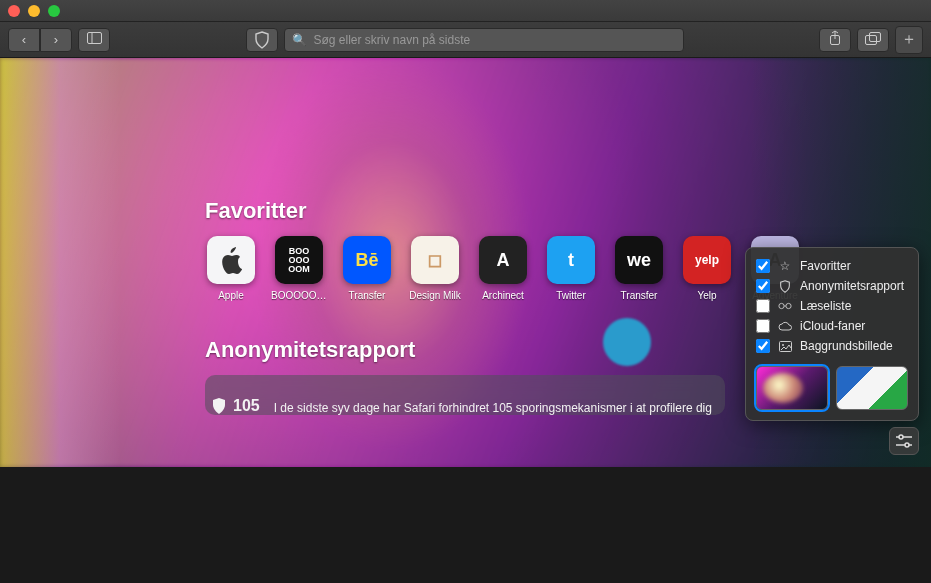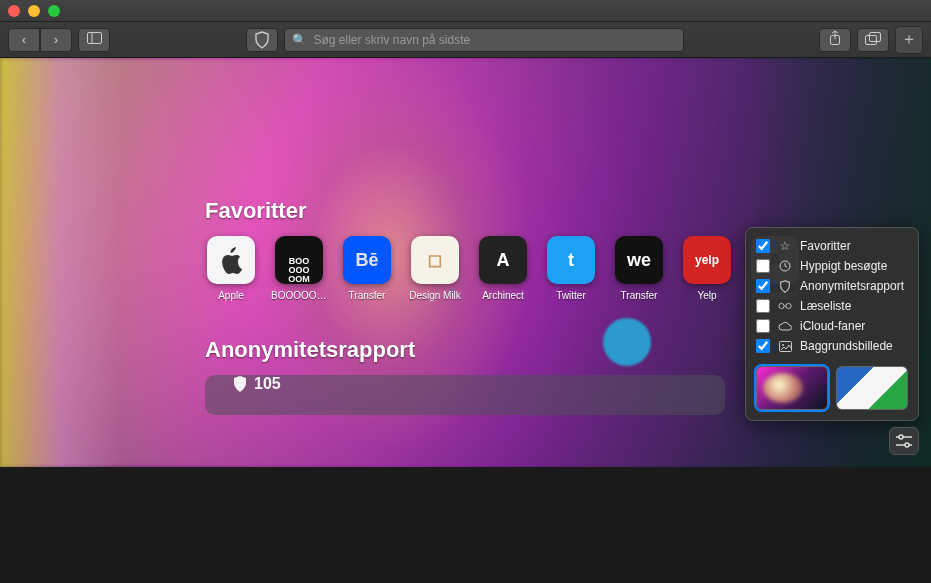--- a/index.html
+++ b/index.html
@@ -34,21 +34,21 @@
 .blob { position: absolute; right: 280px; top: 260px; width: 48px; height: 48px; background: #2a9bcc; border-radius: 50%; filter: blur(1px); }
 
 .main { position: absolute; left: 205px; top: 140px; color: #fff; }
 .sec-title { font-size: 22px; font-weight: 600; text-shadow: 0 1px 2px rgba(0,0,0,0.5); margin-bottom: 12px; }
 .fav-row { display: flex; gap: 16px; }
 .fav { display: flex; flex-direction: column; align-items: center; width: 52px; }
 .fav-icon { width: 48px; height: 48px; border-radius: 10px; display: flex; align-items: center; justify-content: center; font-weight: 700; font-size: 18px; color: #fff; box-shadow: 0 2px 6px rgba(0,0,0,0.4); margin-bottom: 6px; }
 .fav-label { font-size: 10px; color: #fff; text-shadow: 0 1px 1px rgba(0,0,0,0.6); text-align: center; white-space: nowrap; overflow: hidden; text-overflow: ellipsis; width: 56px; }
 
 .sec2 { margin-top: 36px; }
-.priv-bar { margin-top: 10px; width: 520px; height: 40px; background: rgba(80,80,90,0.55); backdrop-filter: blur(8px); border-radius: 10px; display: flex; align-items: flex-start; padding: 0 27px; gap: 14px; color: #f2f2f2; font-size: 12px; }
+.priv-bar { margin-top: 10px; width: 520px; height: 40px; background: rgba(80,80,90,0.55); backdrop-filter: blur(8px); border-radius: 10px; display: flex; align-items: flex-end; padding: 0 6px; gap: 14px; color: #f2f2f2; font-size: 12px; }
 .priv-count { display: flex; align-items: center; gap: 6px; font-size: 16px; font-weight: 600; }
 .shield { width: 16px; height: 18px; }
 
 
 .panel { position: absolute; right: 12px; bottom: 46px; width: 174px; background: rgba(48,48,48,0.95); border: 1px solid #555; border-radius: 8px; padding: 8px 10px 10px; box-shadow: 0 4px 20px rgba(0,0,0,0.5); color: #eee; font-size: 12px; }
 .panel-row { display: flex; align-items: center; gap: 8px; padding: 3px 0; }
 .panel-row input[type=checkbox]{ accent-color:#0a84ff; width:14px; height:14px; }
 .panel-icon { width: 14px; display: inline-flex; justify-content: center; color:#ccc; font-size:12px; }
 .thumbs { display: flex; gap: 8px; margin-top: 10px; }
 .thumb { width: 72px; height: 44px; border-radius: 6px; border: 1px solid #666; }
@@ -132,29 +132,29 @@
     <div class="fav-row" id="fav-row">
         <div class="fav">
           <div class="fav-icon" style="background: rgb(245, 245, 247); color: rgb(51, 51, 51);">
             <svg width="26" height="30" viewBox="0 0 26 30">
               <path fill="#333" d="M20 16c0-3 2-4 2-4-1-2-3-2-4-2-2 0-3 1-4 1s-2-1-4-1c-2 0-4 1-5 3-2 4 0 10 2 13 1 1 2 3 4 3s2-1 4-1 2 1 4 1 3-2 4-3c1-1 1-2 1-2-3-1-4-5-4-8zM16 6c1-1 2-3 2-4-1 0-3 1-4 2-1 1-2 3-1 4 1 0 2-1 3-2z"></path>
             </svg>
           </div>
           <div class="fav-label">Apple</div>
         </div>
         <div class="fav">
-          <div class="fav-icon" style="background: rgb(17, 17, 17); color: rgb(255, 255, 255); align-items: flex-end;">
+          <div class="fav-icon" style="background: rgb(17, 17, 17); color: rgb(255, 255, 255);">
             <div class="bo" style="white-space: pre;">BOO
 OOO
 OOM</div>
           </div>
           <div class="fav-label">BOOOOOOOM</div>
         </div>
         <div class="fav">
-          <div class="fav-icon" style="background: rgb(0, 87, 255); color: #e5e5e5;">Bē</div>
+          <div class="fav-icon" style="background: rgb(0, 87, 255); color: #fde047;">Bē</div>
           <div class="fav-label">Transfer</div>
         </div>
         <div class="fav">
           <div class="fav-icon" style="background: rgb(247, 242, 232); color: rgb(204, 153, 102);">◻︎</div>
           <div class="fav-label">Design Milk</div>
         </div>
         <div class="fav">
           <div class="fav-icon" style="background: rgb(34, 34, 34); color: rgb(255, 255, 255);">A</div>
           <div class="fav-label">Archinect</div>
         </div>
@@ -178,40 +178,31 @@
 
     <div class="sec2">
       <div class="sec-title">Anonymitetsrapport</div>
       <div class="priv-bar">
         <div class="priv-count">
           <svg class="shield" viewBox="0 0 16 18">
               <path d="M8 1 L14 3 V8 C14 13 8 17 8 17 C8 17 2 13 2 8 V3 Z" fill="#f2f2f2"></path>
             </svg>
           <span>105</span>
         </div>
+        <span>I de sidste syv dage har Safari forhindret 105 sporingsmekanismer i at profilere dig</span>
       </div>
     </div>
   </div>
 
   <div class="panel">
     <div id="panel-rows">
         <label class="panel-row">
           <input type="checkbox" checked="" style="">
           <span class="panel-icon">☆</span>
           <span>Favoritter</span>
-        </label>
-        <label class="panel-row">
-          <input type="checkbox" style="">
-          <span class="panel-icon">
-            <svg width="12" height="12" viewBox="0 0 12 12">
-              <circle cx="6" cy="6" r="5" fill="none" stroke="#ccc"></circle>
-              <path d="M6 3 v3 l2 1" fill="none" stroke="#ccc"></path>
-            </svg>
-          </span>
-          <span>Hyppigt besøgte</span>
         </label>
         <label class="panel-row">
           <input type="checkbox" checked="" style="">
           <span class="panel-icon">
             <svg width="12" height="13" viewBox="0 0 16 18">
               <path d="M8 1 L14 3 V8 C14 13 8 17 8 17 C8 17 2 13 2 8 V3 Z" fill="none" stroke="#ccc" stroke-width="1.5"></path>
             </svg>
           </span>
           <span>Anonymitetsrapport</span>
         </label>

